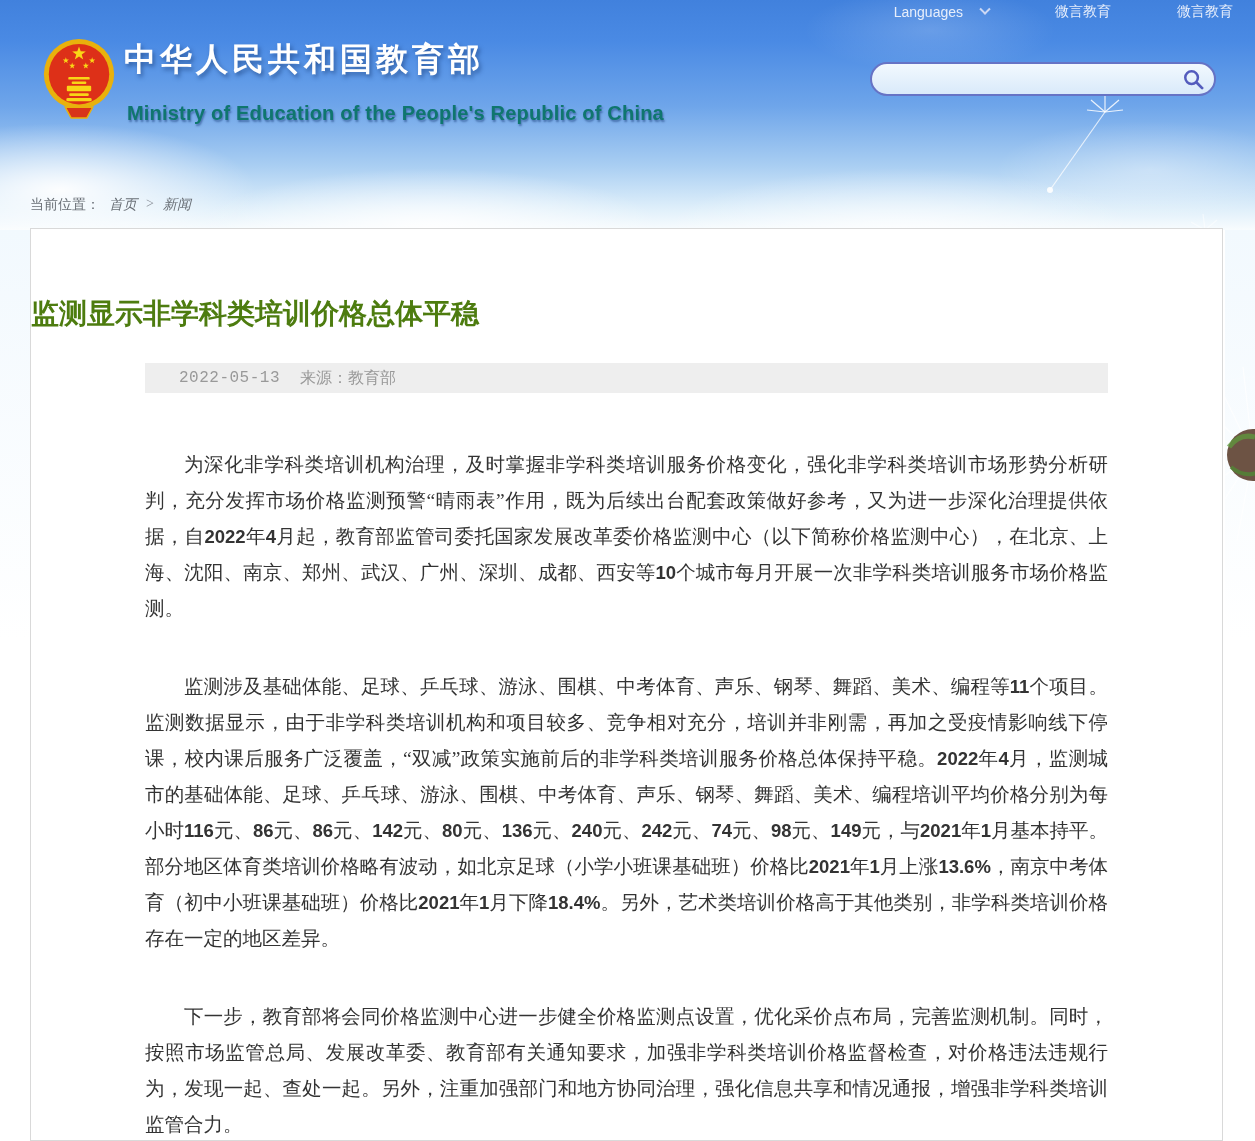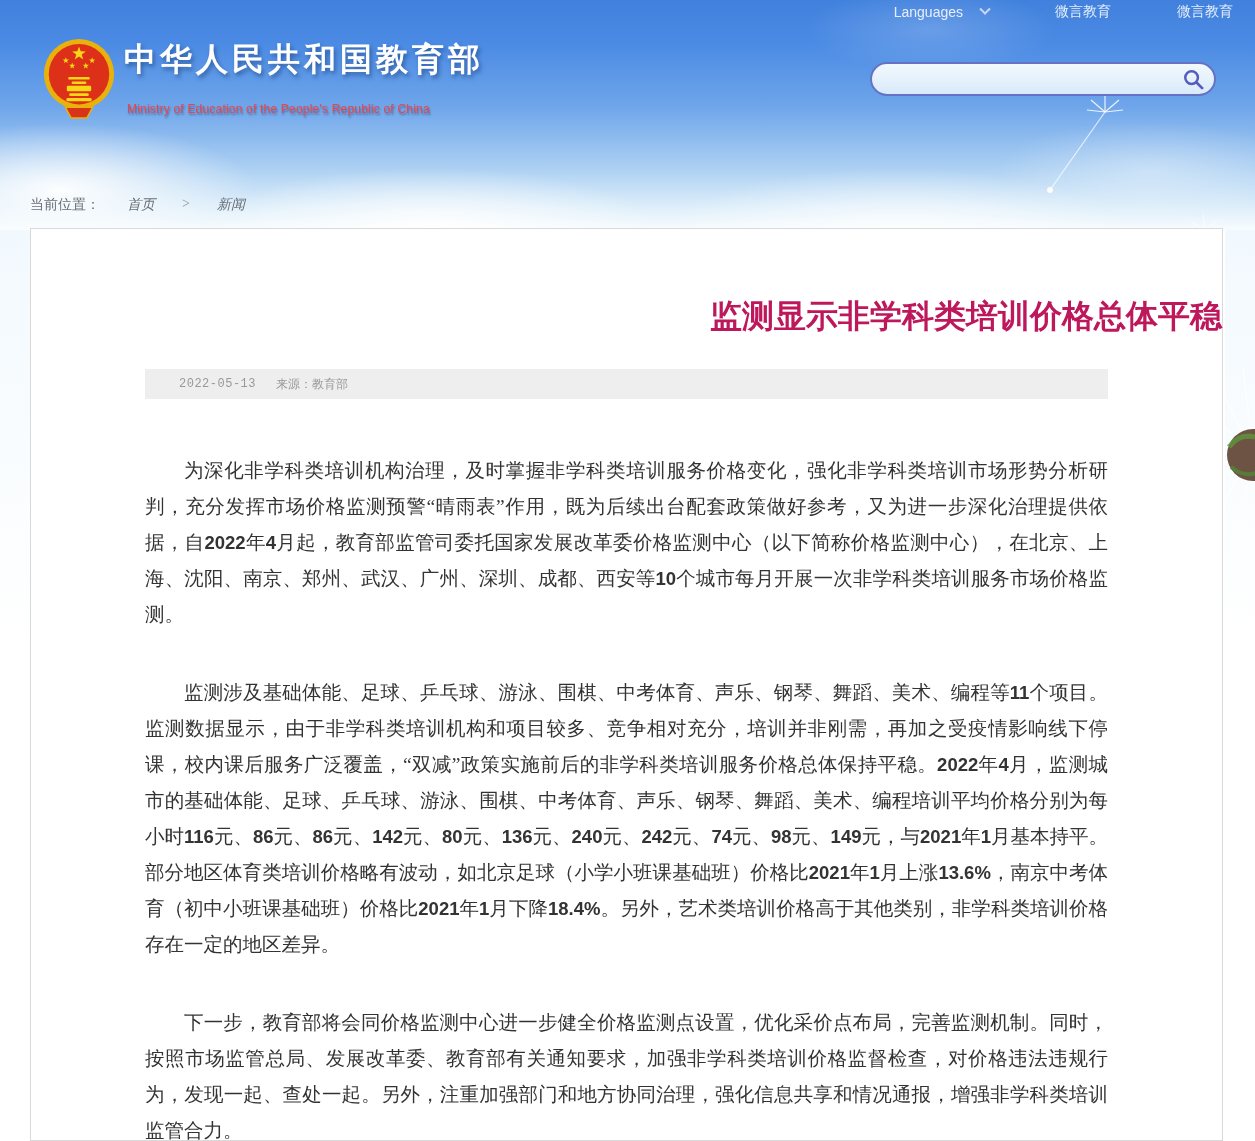--- a/index.html
+++ b/index.html
@@ -27,48 +27,48 @@
   .topbar a { color:#e7eefb; text-decoration:none; cursor:pointer; display:flex; align-items:center; gap:18px;margin-left:38px; }
   .chev { display:inline-block; width:8px; height:8px; border-right:2px solid #ccd8f4;
     border-bottom:2px solid #ccd8f4; transform:rotate(45deg) translate(-2px,-2px); }
 
   
   .emblem { position:absolute; left:40px; top:36px; z-index:4; }
   .site-zh { position:absolute; left:124px; top:38px; z-index:4;
     font-size:32px; font-weight:bold; color:#fff; letter-spacing:4px;
     text-shadow:2px 3px 4px rgba(18,52,112,.55); }
   .site-en { position:absolute; left:127px; top:102px; z-index:4;
-    font-size:12px; font-weight:normal; color:#ef4444; letter-spacing:.2px;
+    font-size:20px; font-weight:bold; color:#0f766e; letter-spacing:.2px;
     text-shadow:1px 2px 2px rgba(18,52,112,.5); }
 
   
   .search { position:absolute; left:870px; top:62px; width:346px; height:34px; z-index:5;
     border:2px solid #6673c5; border-radius:18px;
     background:linear-gradient(180deg,#f2f9fe 0%, #d9eafa 100%);
     display:flex; align-items:center; }
   .search input { flex:1; height:100%; border:none; outline:none; background:transparent;
     padding:0 12px 0 16px; font-size:15px; color:#345; }
   .search button { width:42px; height:100%; border:none; background:transparent; cursor:pointer;
     display:flex; align-items:center; justify-content:center; }
 
   
   .dandelion { position:absolute; right:0; top:0; z-index:1; pointer-events:none; }
 
   
   .breadcrumb { position:absolute; left:30px; top:196px; z-index:6; font-size:14px; color:#696f76;
-    display:flex; gap:27px; font-family:"Liberation Serif", serif; }
+    display:flex; gap:9px; font-family:"Liberation Serif", serif; }
   .breadcrumb a { color:#696f76; text-decoration:none; cursor:pointer;font-style:italic; }
   .breadcrumb .sep { color:#8a9099; }
 
   
   .card { position:absolute; left:30px; top:228px; width:1193px; height:913px; z-index:3;
     background:#fff; border:1px solid #d9d9d9; }
-  .art-title { padding-top:66px; text-align:right; font-size:32px; font-weight:bold; color:#be185d; }
+  .art-title { padding-top:66px; text-align:left; font-size:28px; font-weight:bold; color:#4d7c0f; }
   .meta { margin:30px 114px 0; height:30px; background:#eee; display:flex; align-items:center;
-    padding-left:34px; gap:20px; color:#999; font-size:12px; }
+    padding-left:34px; gap:20px; color:#999; font-size:16px; }
   .meta .date { font-family:"Liberation Mono", monospace; letter-spacing:.5px; }
   .meta .src  { font-family:"Liberation Serif", serif; }
   .content { margin:54px 114px 0; }
   .content p { font-size:19.5px; line-height:36px; color:#333; text-align:justify;
     text-indent:2em; margin:0 0 42px; font-family:"Liberation Serif", serif; }
   .content p b { font-family:"Liberation Sans", sans-serif; font-size:18.5px; }
 </style>
 </head>
 <body>
 

